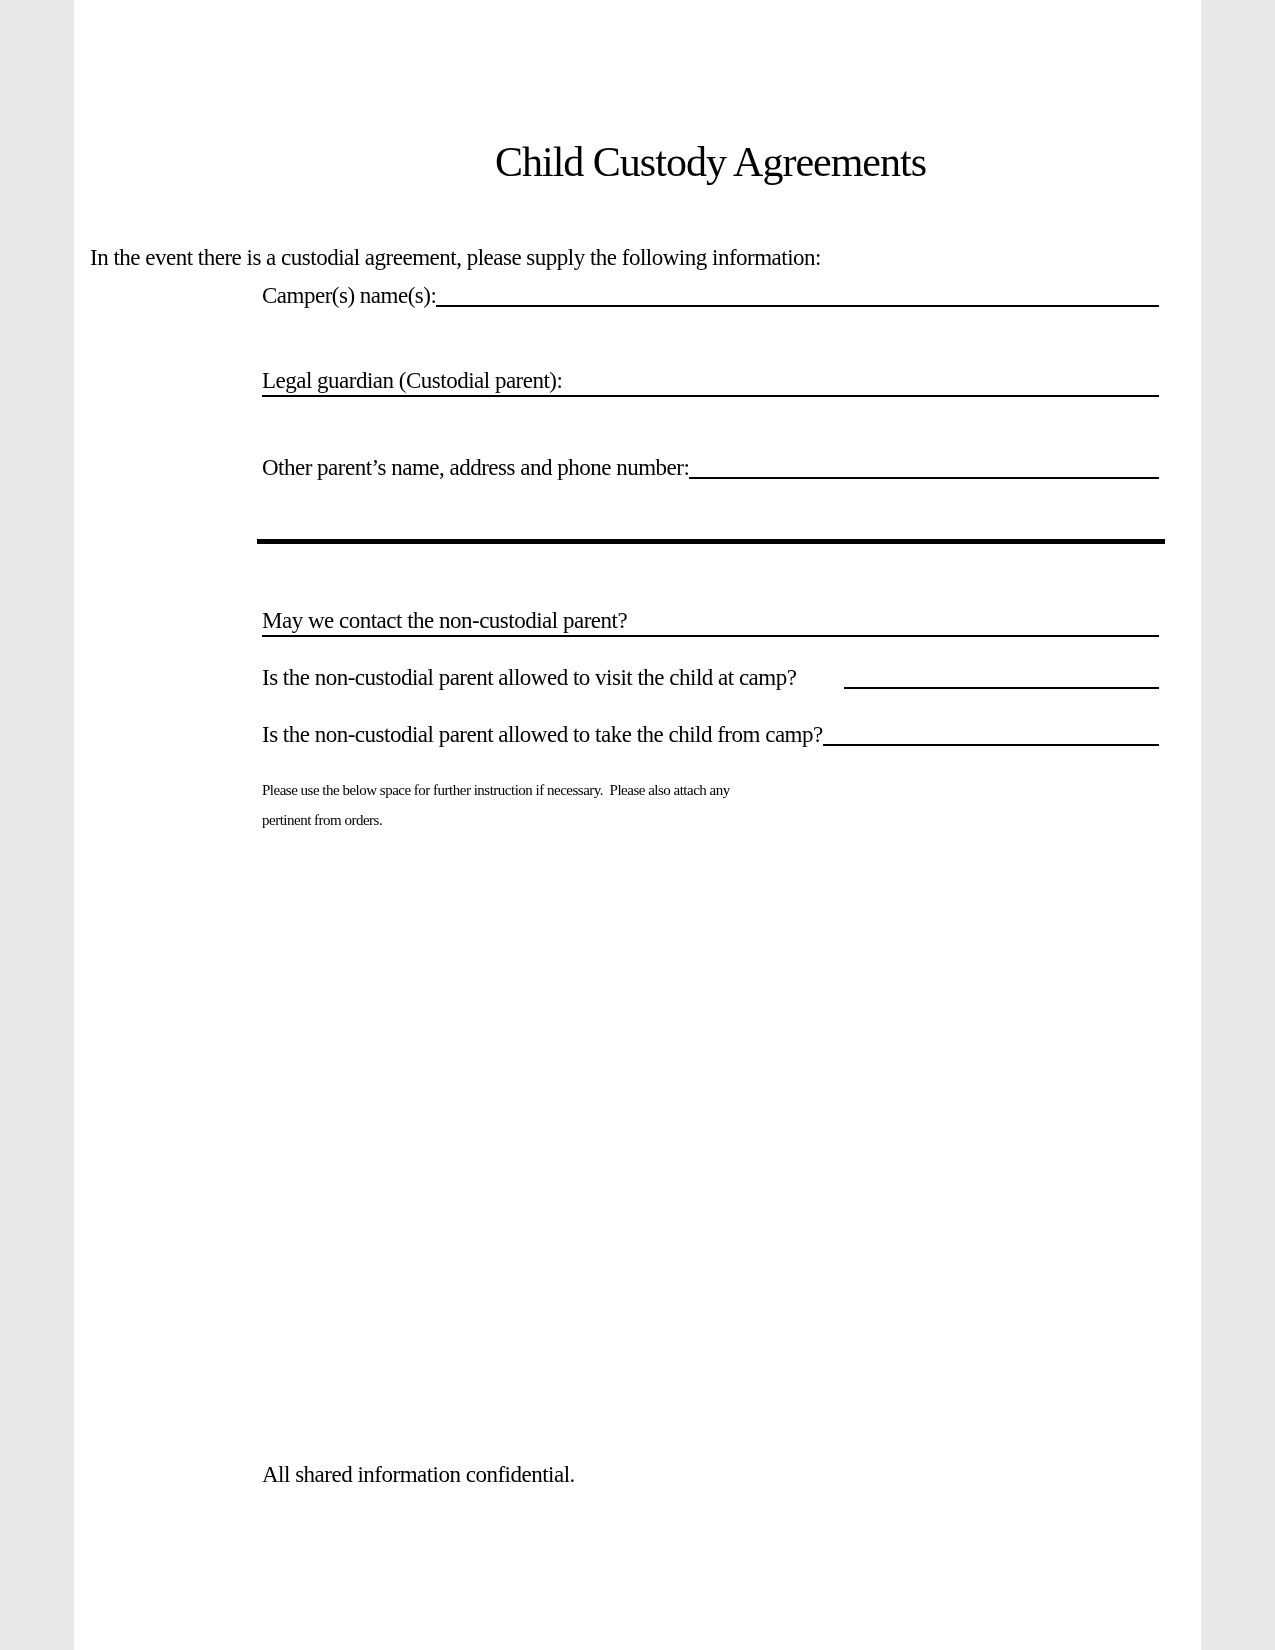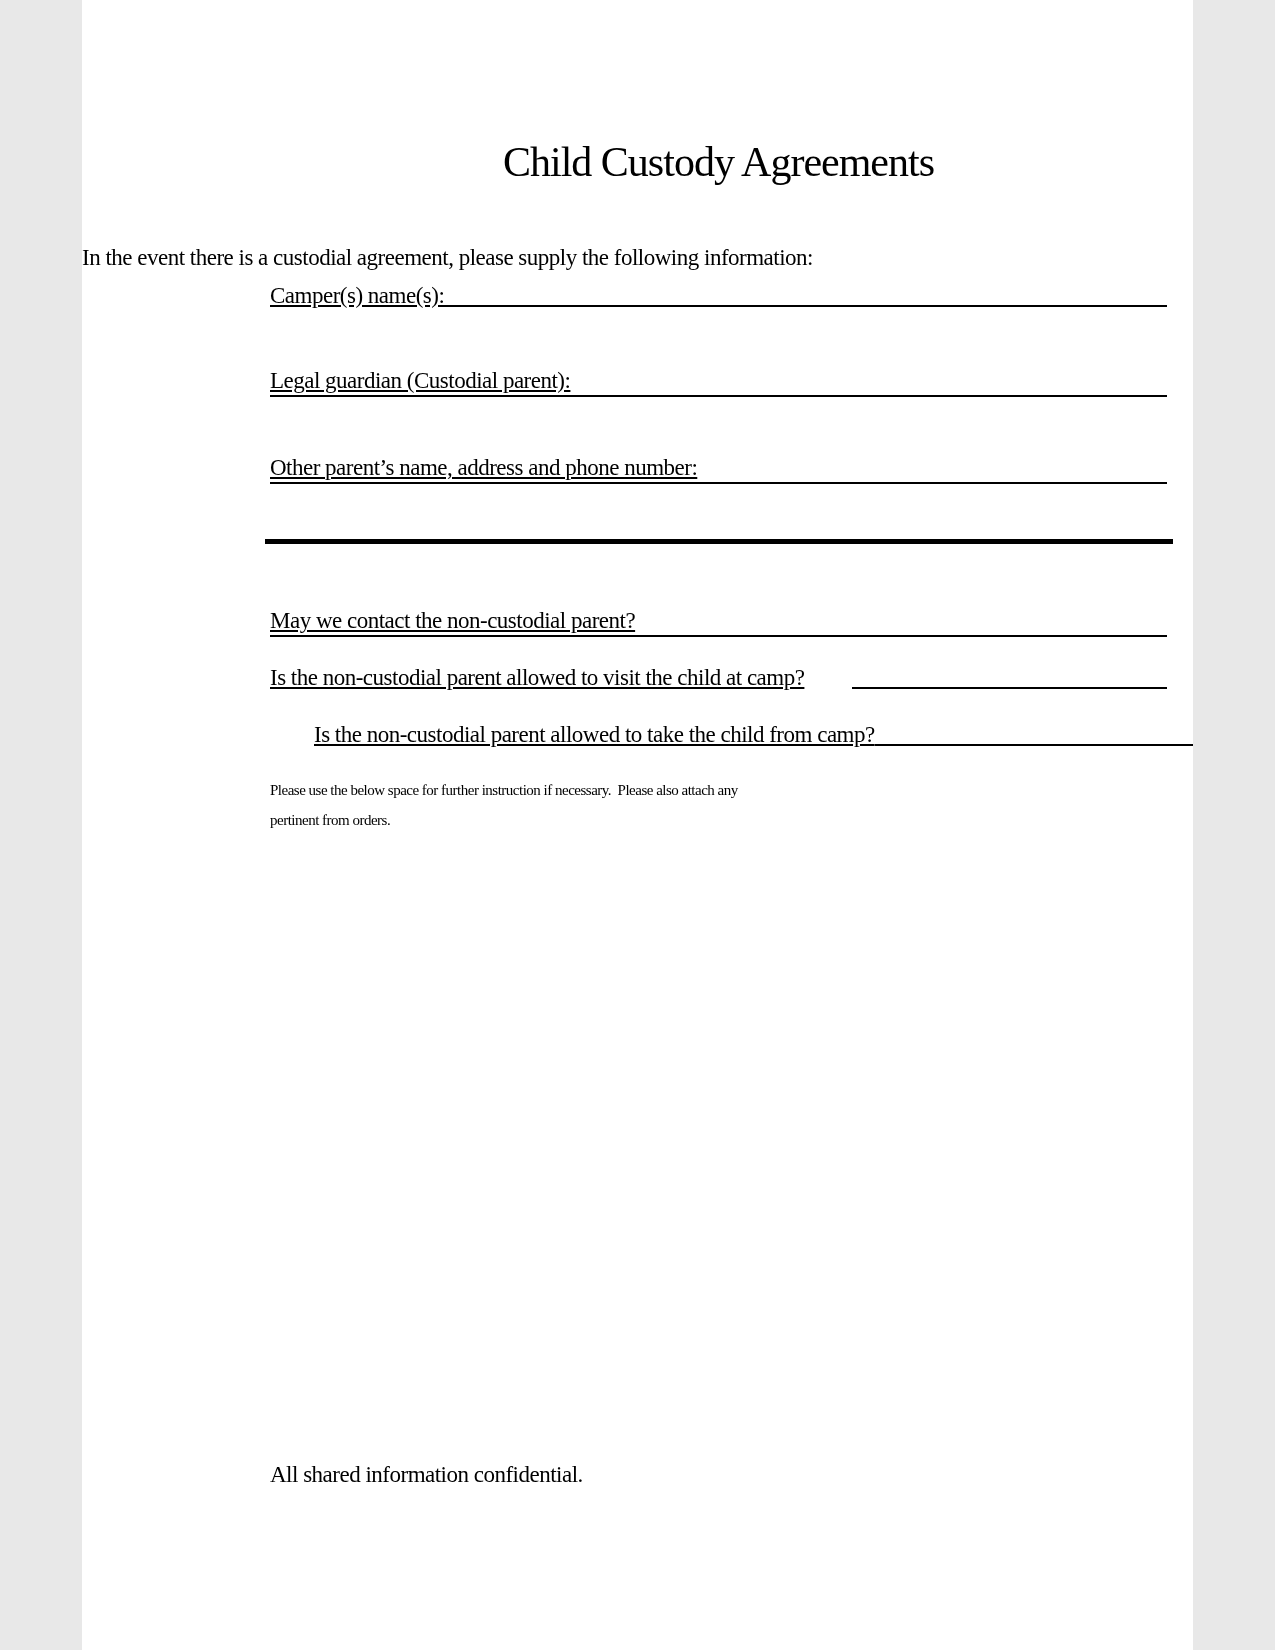--- a/index.html
+++ b/index.html
@@ -5,20 +5,21 @@
   html, body { margin: 0; padding: 0; background: #e8e8e8; }
   .page {
     position: relative;
     width: 1111px;
     height: 1650px;
     background: #ffffff;
     font-family: "Liberation Serif", "DejaVu Serif", serif;
     color: #000000;
     overflow: hidden;
     margin: 0 auto;
+    padding-left: 16px;
   }
   .abs { position: absolute; }
   .doc-title {
     left: 188px;
     width: 897px;
     top: 138px;
     text-align: center;
     font-size: 42px;
     line-height: 48px;
     letter-spacing: -1px;
@@ -28,34 +29,34 @@
     font-size: 23px;
     line-height: 28px;
     letter-spacing: -0.5px;
     white-space: pre;
   }
   .line-row {
     left: 188px;
     width: 897px;
     display: flex;
   }
-  .line-row .label { white-space: pre; text-decoration: underline; }
+  .line-row .label { white-space: pre; }
   .fill-line {
     flex: 1 1 auto;
     border-bottom: 2px solid #000000;
     margin-bottom: 3px;
     min-width: 10px;
   }
   .intro   { top: 222px; margin-top: 22px; }
   .f-camper{ top: 282px; }
   .f-legal { top: 367px; flex-direction: column; }
-  .f-other { top: 454px; flex-direction: column; }
+  .f-other { top: 454px; }
   .q-may   { top: 607px; flex-direction: column; }
   .q-visit { top: 664px; gap: 48px; }
-  .q-take  { top: 721px; margin-left: 44px; }
+  .q-take  { top: 721px; }
   .divider {
     left: 183px;
     top: 539px;
     width: 908px;
     height: 5px;
     background: #000000;
   }
   .instructions { left: 188px; top: 775px; width: 910px; }
   .instructions .iline { font-size: 15px; line-height: 30px; letter-spacing: -0.5px; white-space: pre; }
   .writing-space {

